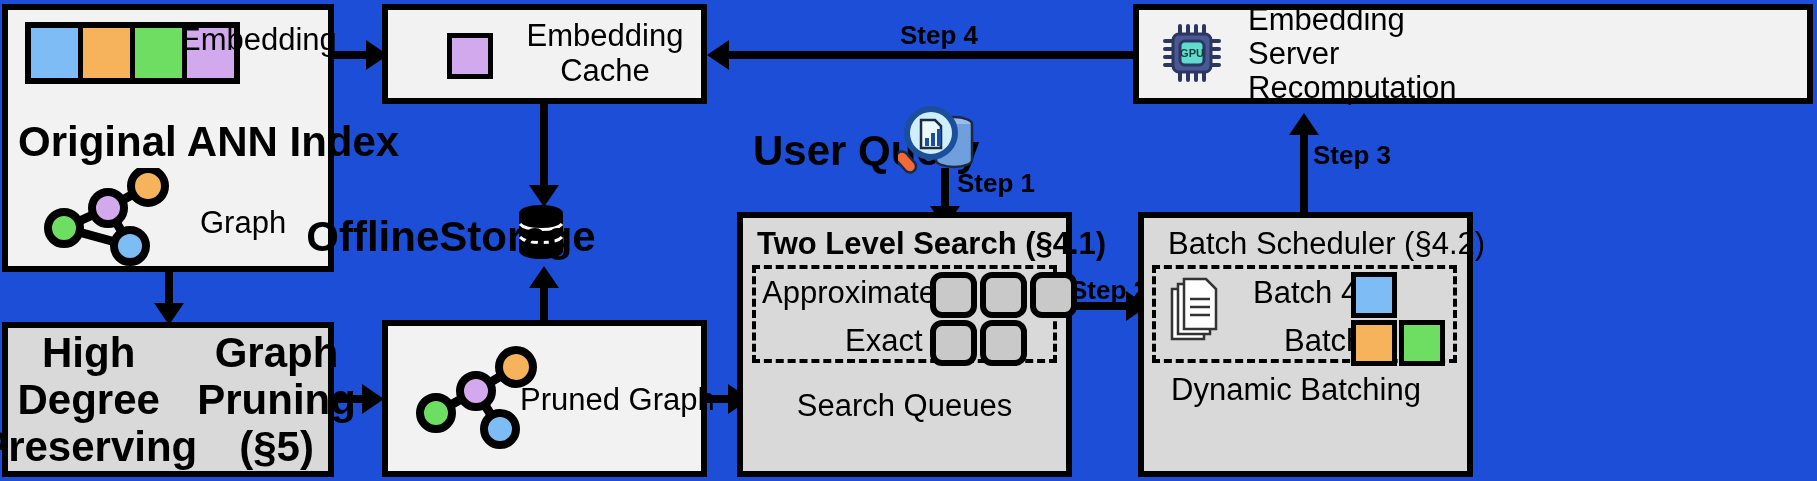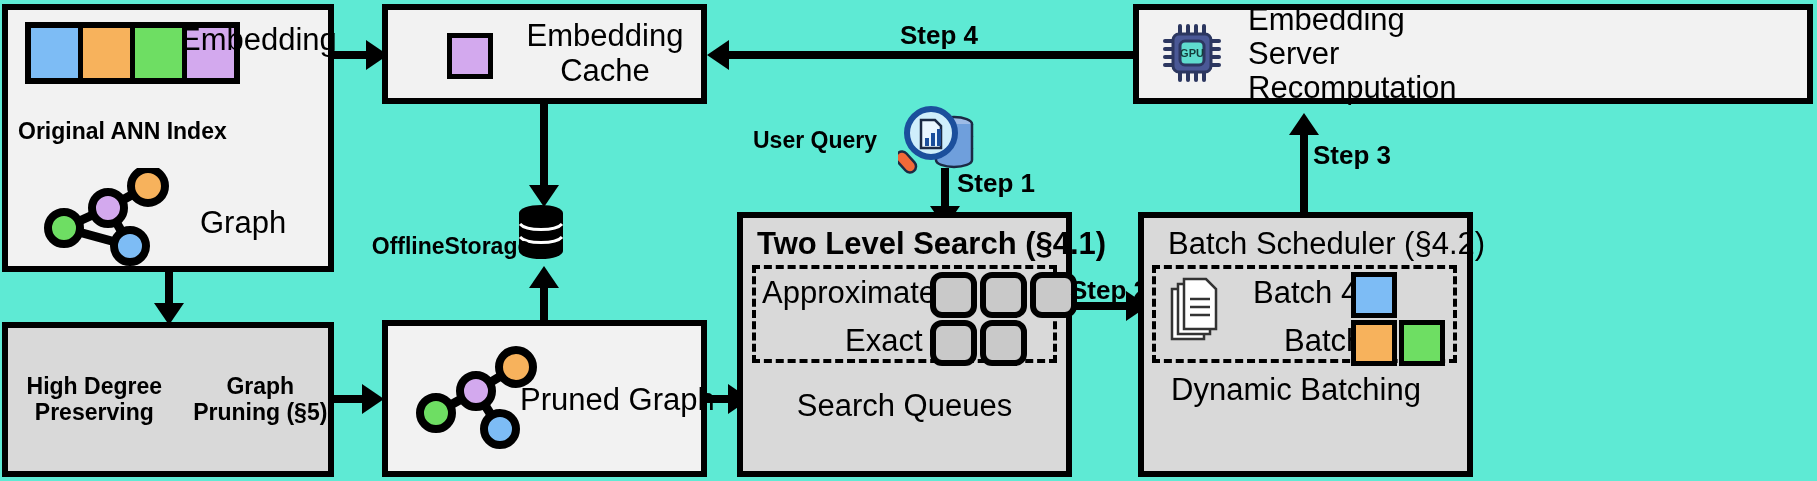--- a/index.html
+++ b/index.html
@@ -1,25 +1,25 @@
 <!DOCTYPE html>
 <html><head>
 <meta charset="utf-8">
 <style>
   html,body{margin:0;padding:0;background:#fff;}
   body{font-family:"Liberation Sans",sans-serif;}
-  #root{position:relative;width:1817px;height:481px;background:#5eead4;overflow:hidden;}
+  #root{position:relative;width:1817px;height:481px;background:#1d4ed8;overflow:hidden;}
 
   .box{position:absolute;box-sizing:border-box;border:6px solid #000;background:#f2f2f2;}
   .box.grey{background:#d9d9d9;}
   .dashbox{position:absolute;box-sizing:border-box;border:4px dashed #000;background:transparent;}
 
   .lbl{position:absolute;color:#000;white-space:nowrap;}
   .t30{font-size:31px;}
-  .t31b{font-size:23px;font-weight:bold;text-align:center;}
+  .t31b{font-size:42px;font-weight:bold;text-align:center;}
   .t27b{font-size:26px;font-weight:bold;}
 
   .ctr{position:absolute;display:flex;align-items:center;justify-content:center;
        text-align:center;line-height:1.12;}
 
   
   .hline{position:absolute;background:#000;height:8px;}
   .vline{position:absolute;background:#000;width:8px;}
   .ar-r{position:absolute;width:0;height:0;border-top:15px solid transparent;
         border-bottom:15px solid transparent;border-left:22px solid #000;}

